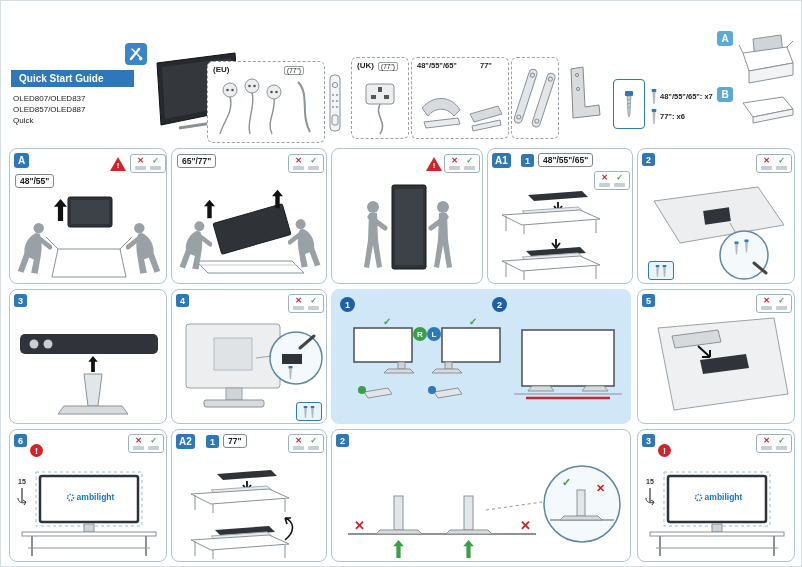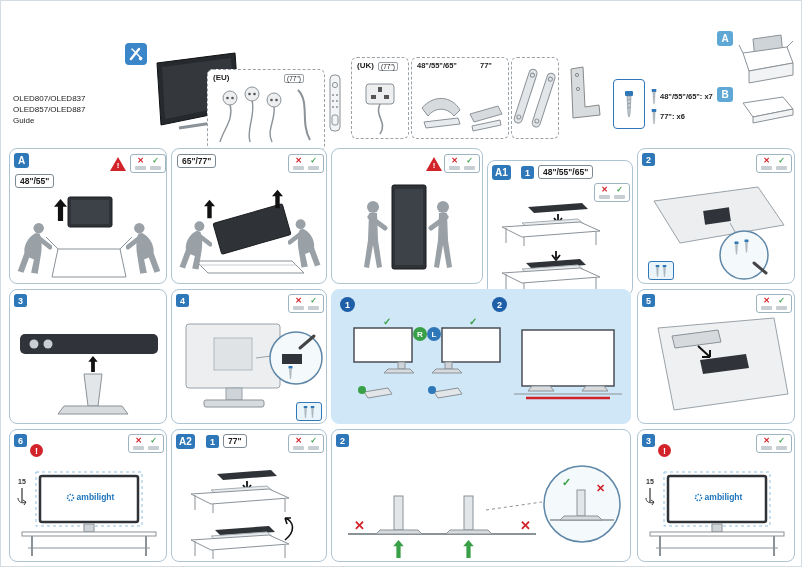--- a/index.html
+++ b/index.html
@@ -57,41 +57,42 @@
         <polygon points="10,0 20,12 14,12 14,34 6,34 6,12 0,12" fill="currentColor"></polygon>
       </symbol>
       <symbol id="sym-screw" viewBox="0 0 10 26">
         <rect x="1" y="0" width="8" height="5" rx="1" fill="#2e77b8"></rect>
         <path d="M3 5 L7 5 L6 23 L5 26 L4 23 Z" fill="#c3ccd2" stroke="#7c8890" stroke-width="0.6"></path>
         <path d="M3.4 9 L6.6 8.2 M3.5 13 L6.5 12.2 M3.7 17 L6.3 16.2" stroke="#7c8890" stroke-width="0.7"></path>
       </symbol>
     </defs>
   </svg>
 
+  <div class="bar-guide">Quick Start Guide</div>
   <div class="models">
     <div>OLED807/OLED837</div>
     <div>OLED857/OLED887</div>
-    <div>Guide</div>
+    <div>Quick</div>
   </div>
 
   <div class="toolicon">
     <svg width="16" height="16" viewBox="0 0 16 16">
       <path d="M3 13 L11 3" stroke="#fff" stroke-width="2.4" stroke-linecap="round"></path>
       <path d="M4 3 L13 12" stroke="#fff" stroke-width="1.4" stroke-linecap="round"></path>
       <circle cx="12.6" cy="12.6" r="1.8" fill="#fff"></circle>
     </svg>
   </div>
 
   <svg class="scene" style="left:148px;top:46px" width="96" height="88" viewBox="0 0 96 88">
     <path d="M8 16 L86 6 L90 62 L12 78 Z" fill="#26292d" stroke="#0f1113"></path>
     <path d="M13 20 L82 11 L85 58 L16 72 Z" fill="#34383d"></path>
     <path d="M30 81 L70 75" stroke="#8b9298" stroke-width="3"></path>
   </svg>
 
-  <div class="dashbox" style="left:206px;top:68px;width:116px;height:80px">
+  <div class="dashbox" style="left:206px;top:60px;width:116px;height:80px">
     <span class="boxlabel" style="left:5px;top:3px">(EU)</span>
     <span class="tinylabel" style="left:76px;top:4px">(77")</span>
     <svg class="scene" style="left:2px;top:14px" width="112" height="64" viewBox="0 0 112 64">
       <path d="M20 20 C24 36 14 44 10 58" stroke="#8b9298" fill="none" stroke-width="1.4"></path>
       <path d="M42 16 C46 32 36 44 40 58" stroke="#8b9298" fill="none" stroke-width="1.4"></path>
       <path d="M64 22 C66 36 56 46 62 58" stroke="#8b9298" fill="none" stroke-width="1.4"></path>
       <circle cx="20" cy="14" r="7" fill="#eceef0" stroke="#8b9298"></circle>
       <circle cx="17.5" cy="14" r="1.3" fill="#555"></circle>
         <circle cx="22.5" cy="14" r="1.3" fill="#555"></circle>
       <circle cx="42" cy="10" r="7" fill="#eceef0" stroke="#8b9298"></circle>
@@ -264,21 +265,21 @@
     <svg class="scene" style="left:4px;top:26px" width="144" height="104" viewBox="0 0 144 104">
       <rect x="56" y="10" width="34" height="84" rx="2" fill="#2f3338" stroke="#16181a"></rect>
       <rect x="59" y="14" width="28" height="76" fill="#3d4248"></rect>
       <use href="#sym-person-stand" x="22" y="22" width="30" height="76"></use>
       <g transform="translate(144,0) scale(-1,1)">
           <use href="#sym-person-stand" x="22" y="22" width="30" height="76"></use>
         </g>
     </svg>
   </div>
 
-  <div class="panel" style="left:486px;top:159px;width:146px;height:136px">
+  <div class="panel" style="left:486px;top:147px;width:146px;height:136px">
     <div class="badge">A1</div>
     <div class="stepbadge" style="left:33px;top:5px">1</div>
     <div class="sizelabel" style="left:50px;top:4px">48"/55"/65"</div>
     <div class="dd-box" style="left:106px;top:22px">
       <div class="dd-cell">
           <span class="dd-x">✕</span>
           <span class="slab"></span>
         </div>
       <div class="dd-cell">
           <span class="dd-c">✓</span>

